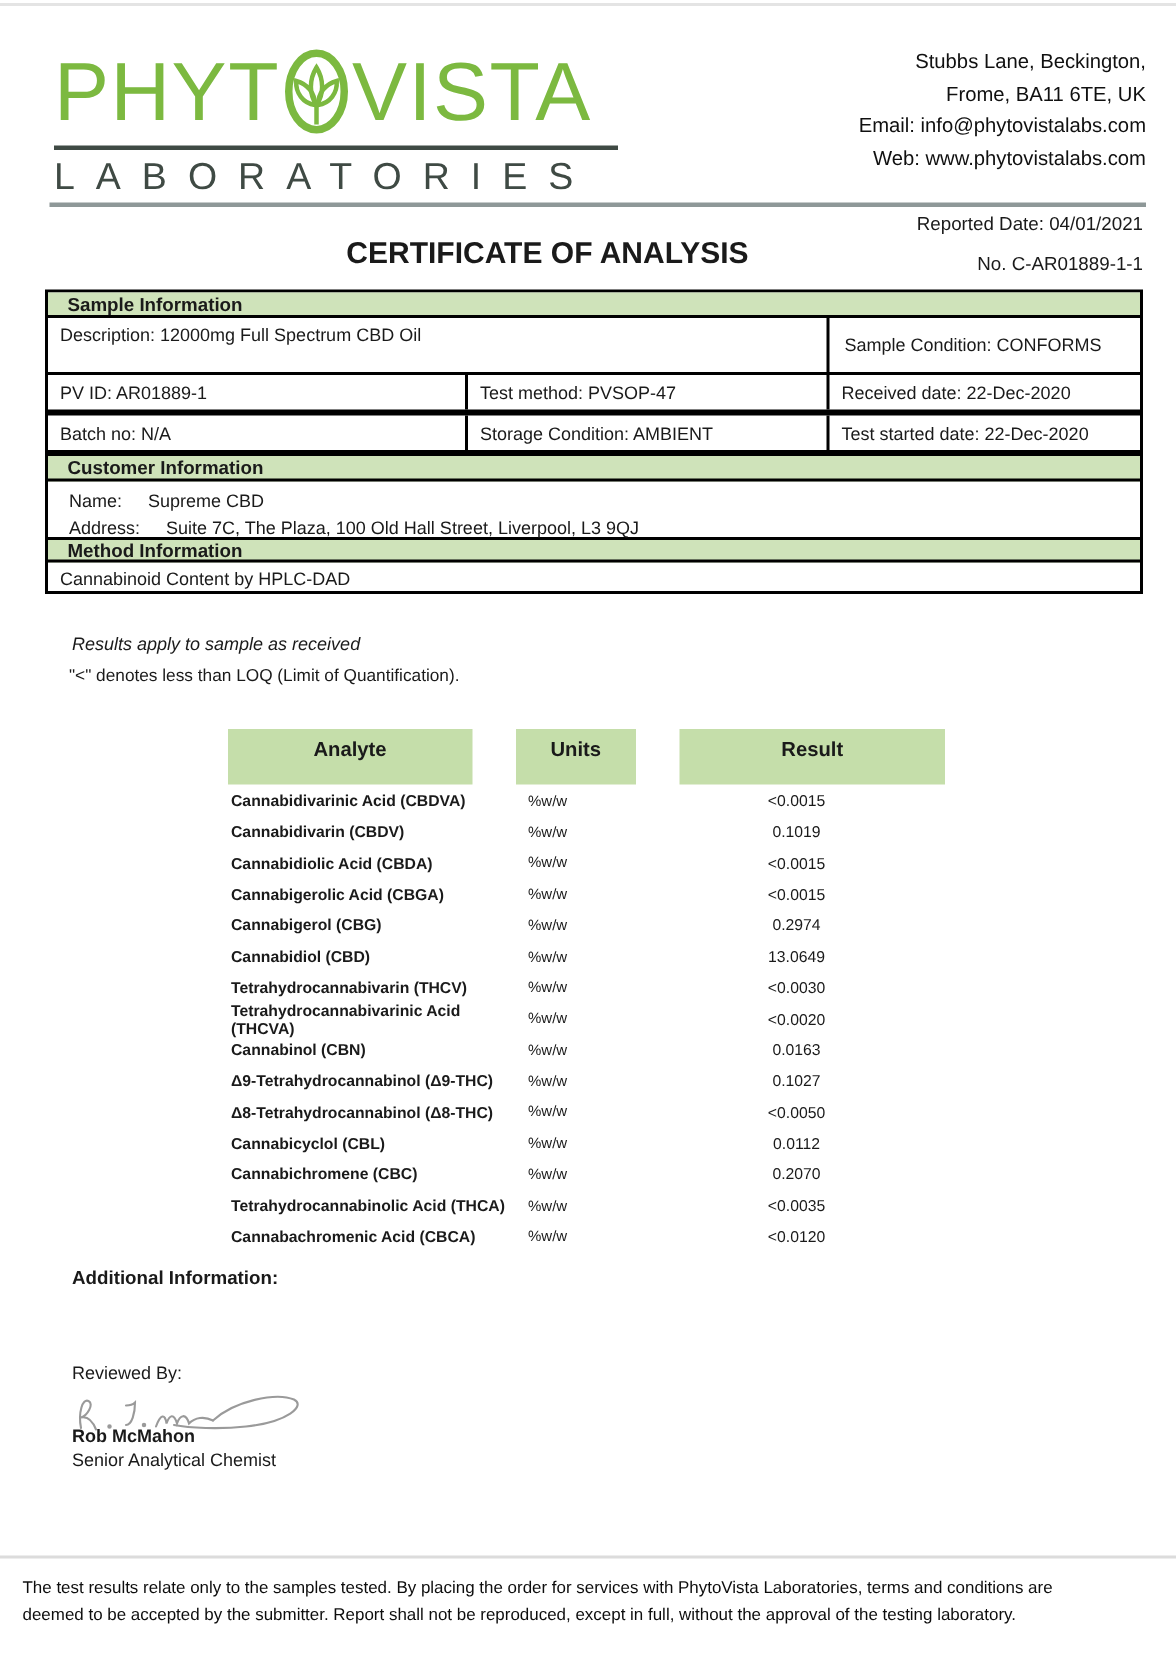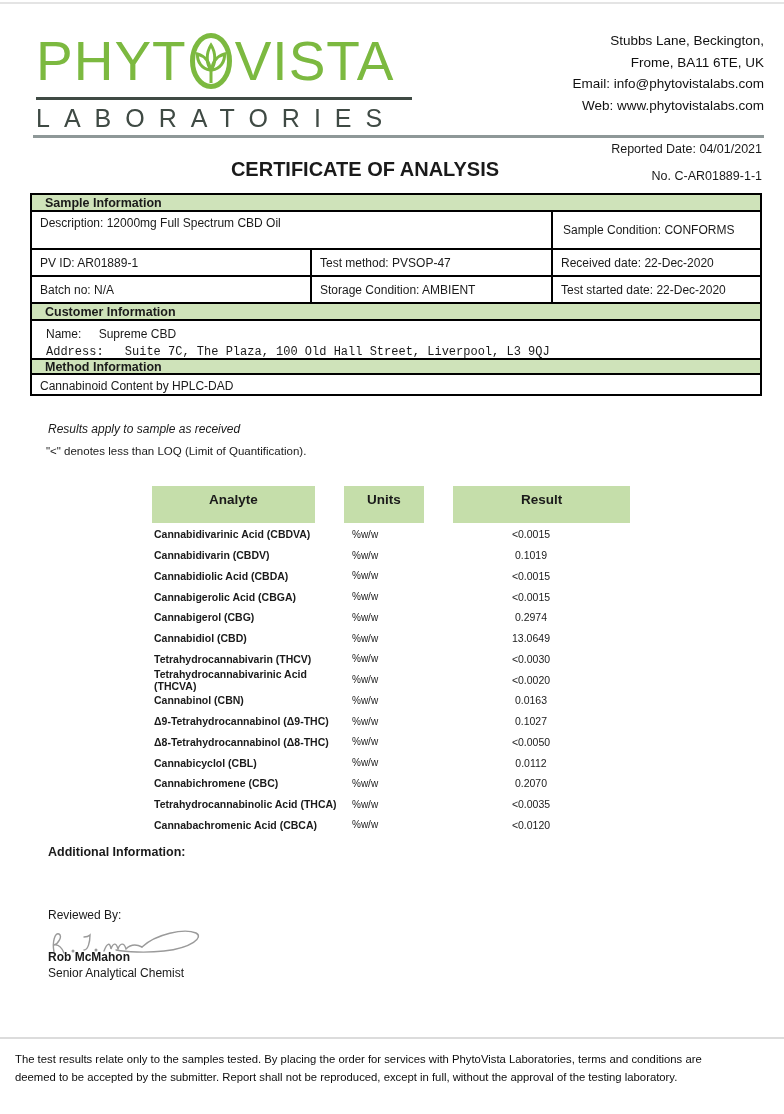--- a/index.html
+++ b/index.html
@@ -26,27 +26,27 @@
 
   
   .info-block{left:30px;top:193px;width:732px;border:2px solid #000;background:#fff;font-size:12px;}
   .section-bar{height:17px;background:var(--bar-green);border-bottom:2px solid #000;
     display:flex;align-items:center;padding-left:13px;font-weight:bold;font-size:12.5px;}
   .section-bar.mid{border-top:2px solid #000;}
   .samp-row1{display:flex;height:38px;border-bottom:2px solid #000;}
   .desc-cell{width:521px;border-right:2px solid #000;padding:4px 0 0 8px;}
   .cond-cell{flex:1;display:flex;align-items:center;padding-left:10px;}
   .samp-row{display:flex;height:27px;}
-  .samp-row.b{border-bottom:2px solid #000000;}
+  .samp-row.b{border-bottom:4px solid #000000;}
   .samp-row>div{display:flex;align-items:center;padding-left:8px;}
   .sc1{width:280px;border-right:2px solid #000;}
   .sc2{width:241px;border-right:2px solid #000;}
   .sc3{flex:1;}
   .cust-name-row{height:20px;padding:6px 0 0 14px;}
-  .cust-addr-row{height:17px;padding:4px 0 0 14px;font-family:Liberation Mono, monospace;}
+  .cust-addr-row{height:17px;padding:4px 0 0 14px;}
   .method-row{height:19px;padding:4px 0 0 8px;}
   .lbl-gap{display:inline-block;width:14px;}
 
   
   .note1{left:48px;top:422px;font-size:12px;font-weight:normal;font-style:italic;}
   .note2{left:46px;top:445px;font-size:11.5px;}
 
   
   .res-head{left:152px;top:486px;width:478px;display:flex;gap:25px;}
   .res-head .hcell{height:37px;background:var(--table-green);display:flex;justify-content:center;

